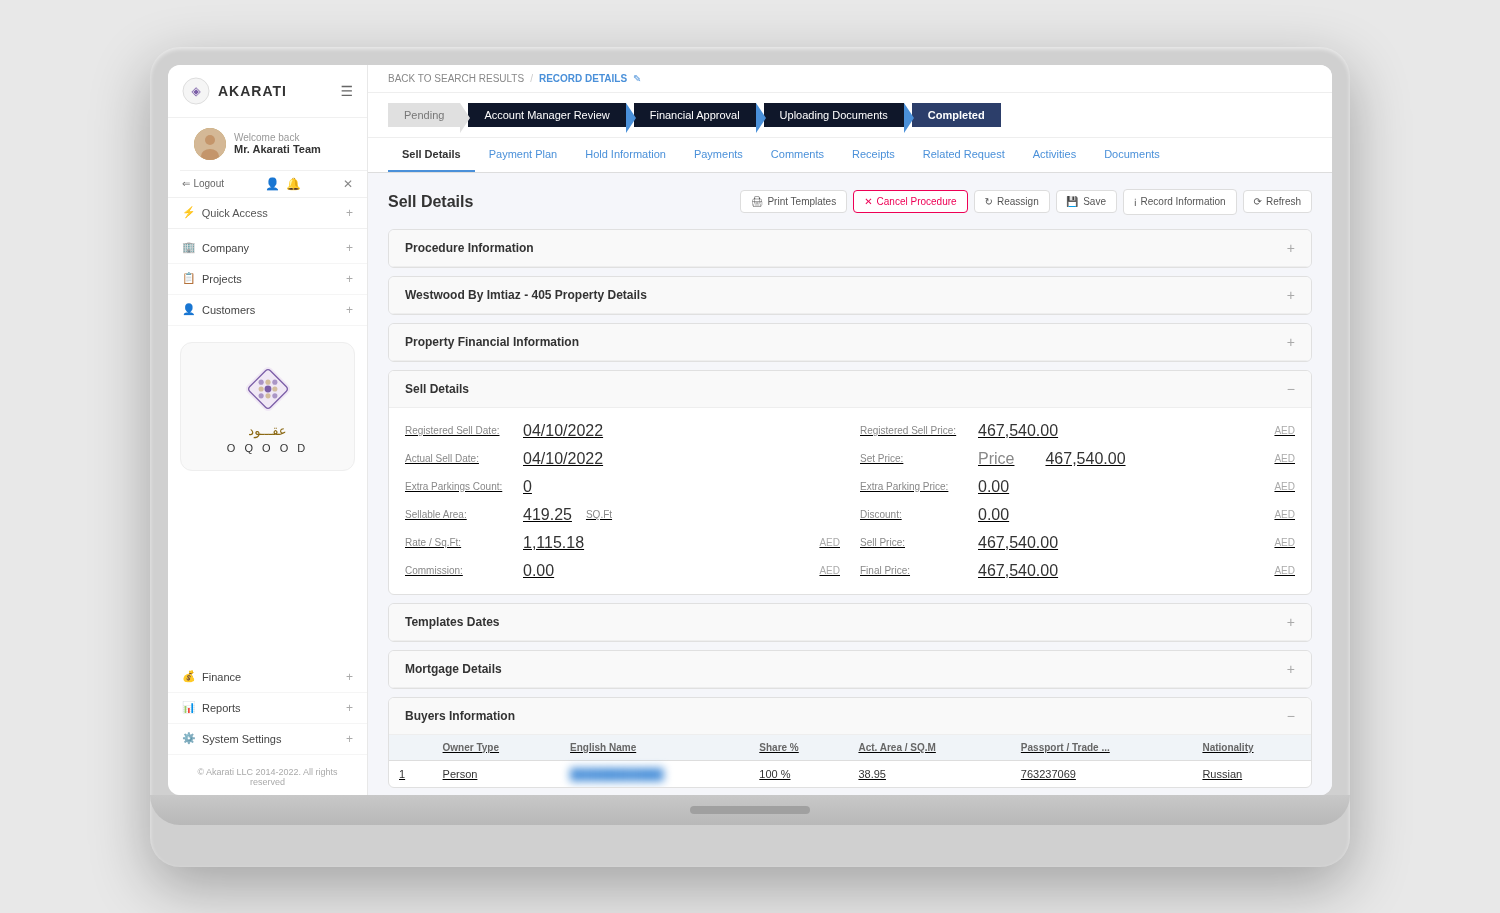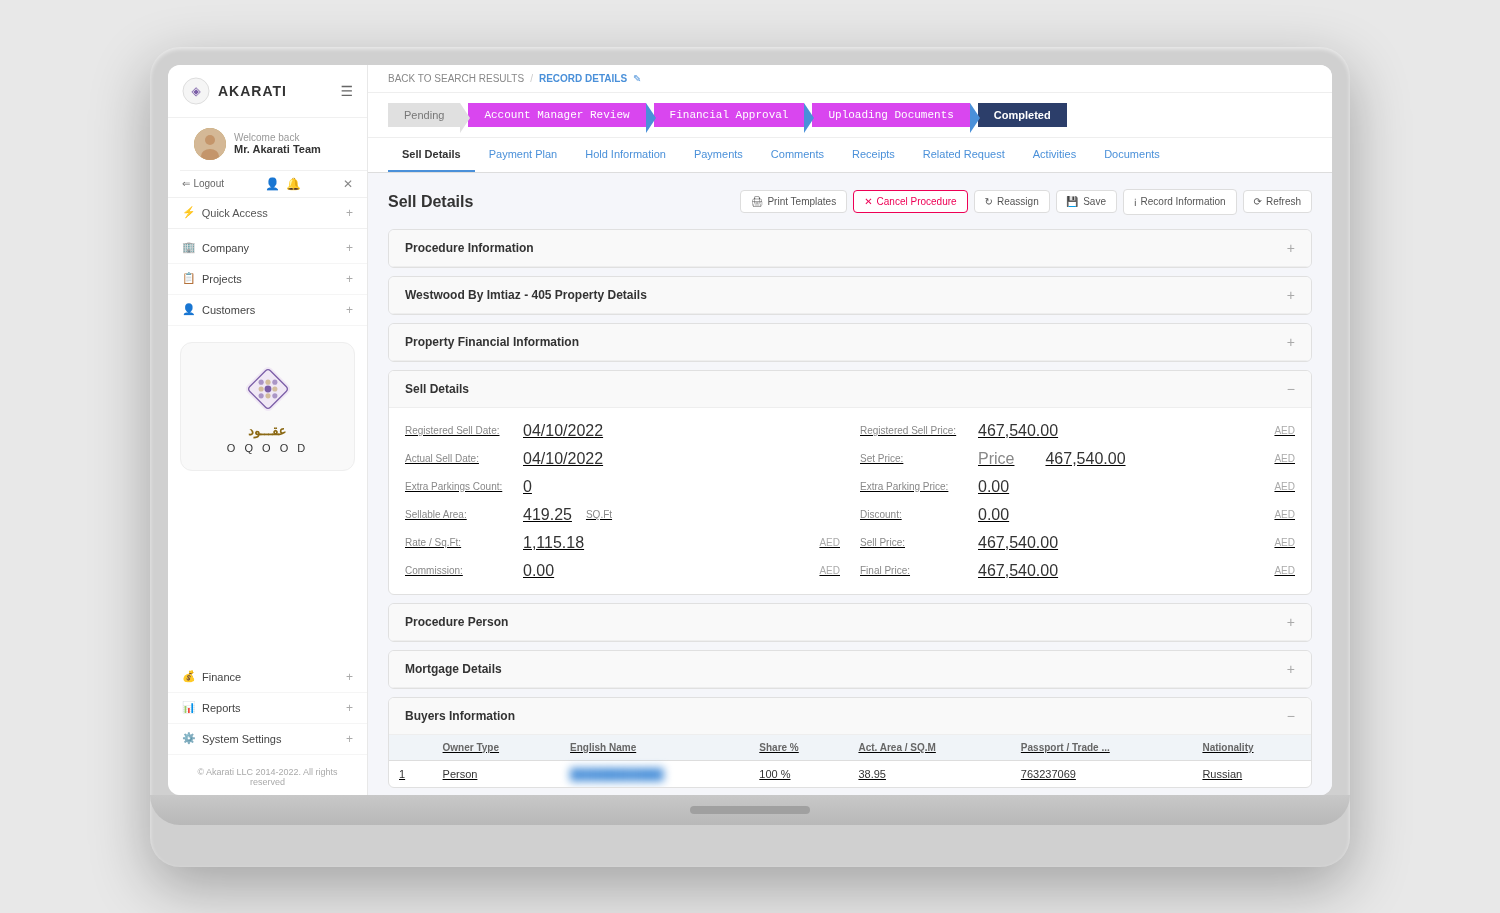--- a/index.html
+++ b/index.html
@@ -203,21 +203,21 @@
       justify-content: center;
       gap: 4px;
     }
     .oqood-diamond {
       width: 60px;
       height: 60px;
     }
     .oqood-arabic {
       font-size: 13px;
       color: #8B6914;
-      font-weight: bold;
+      font-weight: normal;
     }
     .oqood-latin {
       font-size: 11px;
       color: #333;
       letter-spacing: 3px;
     }
 
     .sidebar-bottom-nav {
       padding: 4px 0;
       margin-top: auto;
@@ -272,23 +272,22 @@
       display: flex;
       align-items: center;
       padding: 6px 16px;
       font-size: 11px;
       color: #fff;
       background: #ccc;
       position: relative;
       cursor: pointer;
     }
     .pipeline-step.active {
-      background: #d946ef;
+      background: #0f172a;
       color: #fff;
-      font-family: Liberation Mono, monospace;
     }
     .pipeline-step.current {
       background: #2c3e6a;
       color: #fff;
       font-weight: 600;
     }
     .pipeline-arrow {
       width: 0;
       height: 0;
       border-top: 15px solid transparent;
@@ -736,21 +735,21 @@
                   <span class="form-unit" style="margin-left:auto;">AED</span>
                 </div>
               </div>
 
             </div>
           </div>
         </div>
 
         <div class="section-card">
           <div class="section-header">
-            <span class="section-header-title">Procedure Person</span>
+            <span class="section-header-title">Templates Dates</span>
             <span class="section-plus">+</span>
           </div>
         </div>
 
         <div class="section-card">
           <div class="section-header">
             <span class="section-header-title">Mortgage Details</span>
             <span class="section-plus">+</span>
           </div>
         </div>

